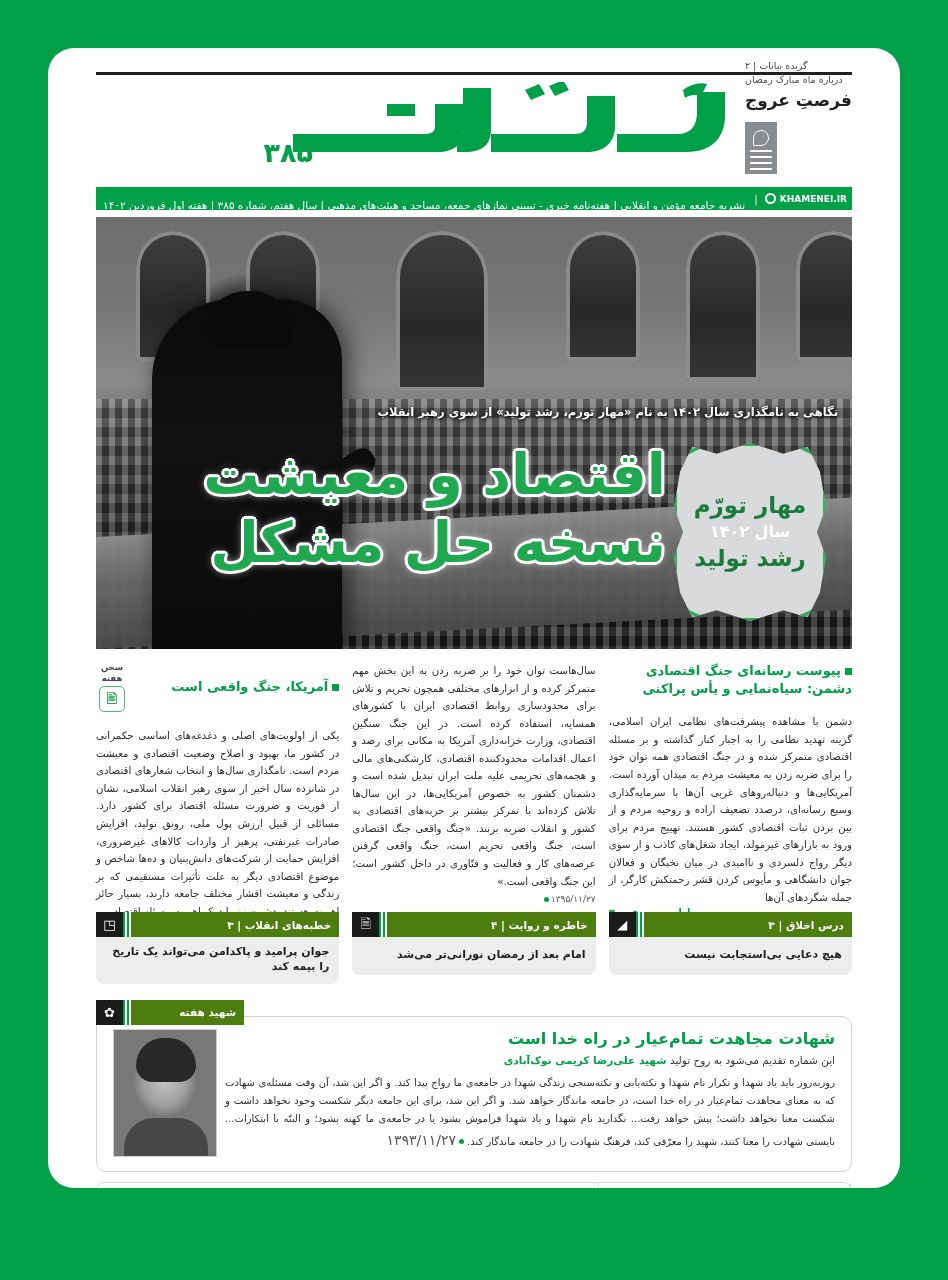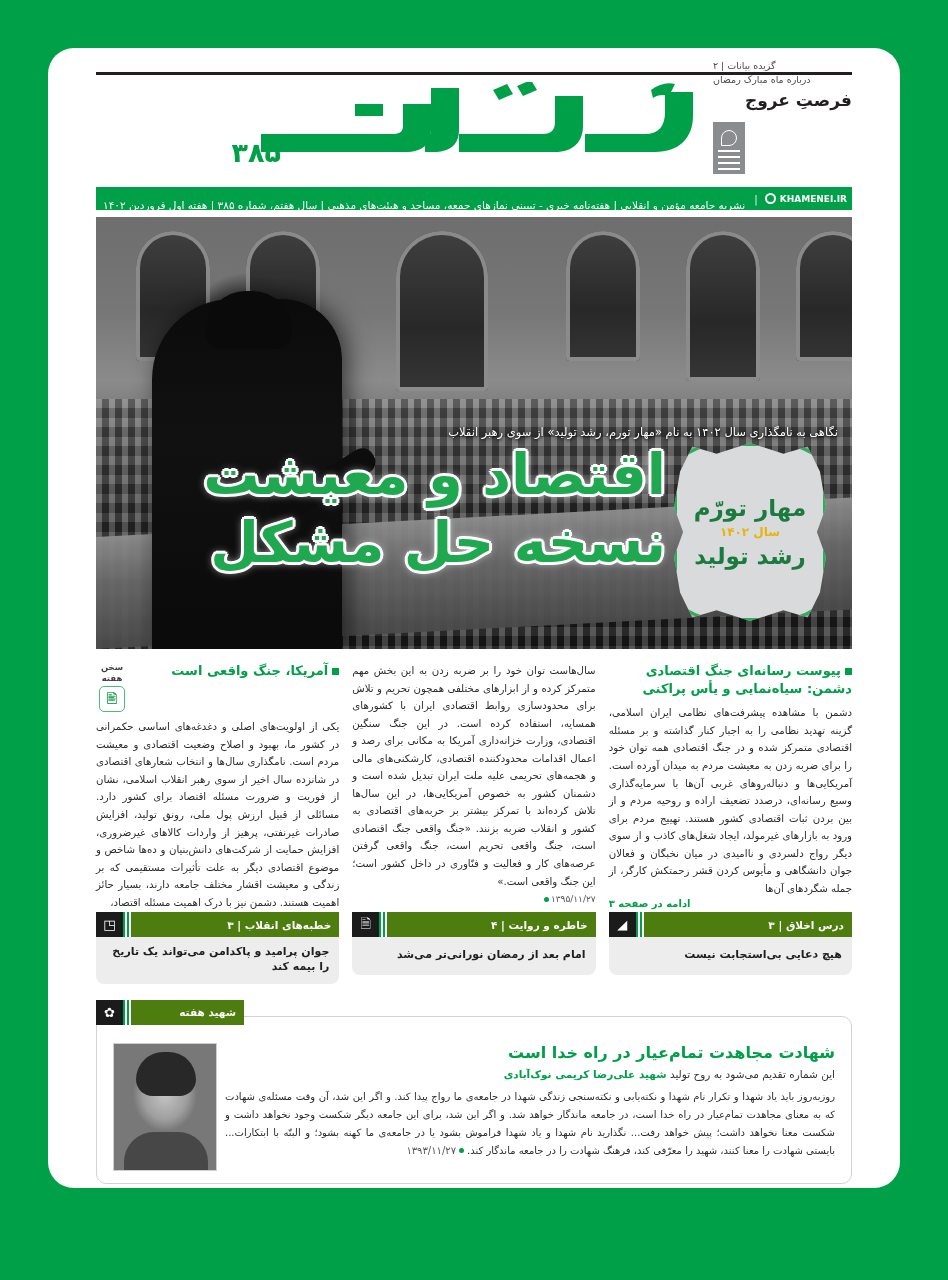--- a/index.html
+++ b/index.html
@@ -80,21 +80,21 @@
     padding-bottom: 6px;
   }
 
   .kicker-text {
     text-align: left;
     line-height: 1.45;
     color: #231f20;
   }
   .kicker-1 { font-size: 9.5px; color: #4a4a4a; }
   .kicker-2 { font-size: 9.5px; color: #4a4a4a; }
-  .kicker-3 { font-size: 17px; font-weight: bold; margin-top: 2px; letter-spacing: -0.3px; margin-left: 32px; }
+  .kicker-3 { font-size: 17px; font-weight: bold; margin-top: 2px; letter-spacing: -0.3px; }
 
   .kicker-icon {
     width: 32px;
     height: 52px;
     background: #8a8d8f;
     position: relative;
     flex: none;
   }
   .kicker-icon::before {
     content: "";
@@ -216,27 +216,27 @@
     left: 0; right: 0; bottom: 0;
     height: 112px;
     background: linear-gradient(180deg,#8e8e8e,#6a6a6a 40%,#4a4a4a);
     transform: skewY(-3deg);
     transform-origin: left bottom;
     opacity: .95;
   }
 
   .hero-deck {
     position: absolute;
-    top: 208px;
+    top: 188px;
     right: 14px;
     left: 14px;
     text-align: right;
     color: #fff;
     font-size: 11.5px;
-    font-weight: normal;
+    font-weight: bold;
     text-shadow: 0 1px 3px rgba(0,0,0,.95), 0 0 6px rgba(0,0,0,.8);
     letter-spacing: -.2px;
   }
 
   .hero-title {
     position: absolute;
     right: 186px;
     left: 30px;
     top: 224px;
     text-align: right;
@@ -278,39 +278,39 @@
     color: #1b7a3d;
     font-weight: bold;
     text-align: center;
     line-height: 1.25;
     display: flex;
     flex-direction: column;
     justify-content: center;
     gap: 2px;
   }
   .emblem-l1 { font-size: 23px; }
-  .emblem-l2 { font-size: 12px; color: #eab308; }
+  .emblem-l2 { font-size: 16px; color: #ffffff; }
   .emblem-l3 { font-size: 23px; }
 
   
   .cols {
     display: flex;
     flex-direction: row-reverse;
     gap: 13px;
     margin-top: 13px;
     height: 236px;
   }
   .col { flex: 1; position: relative; }
 
   .col-head {
     display: flex;
     flex-direction: row-reverse;
-    align-items: flex-start;
+    align-items: center;
     gap: 6px;
-    margin-bottom: 6px;
+    margin-bottom: 15px;
   }
   .sec-tag {
     flex: none;
     width: 32px;
     text-align: center;
     color: #3e3e3e;
     font-size: 8.5px;
     font-weight: bold;
     line-height: 1.25;
   }
@@ -428,21 +428,21 @@
     flex-direction: row-reverse;
     margin-top: 16px;
     height: 25px;
   }
   .martyr-tag { display: flex; flex-direction: row-reverse; width: 148px; }
 
   .martyr-card {
     margin-top: -9px;
     border: 1px solid #d3d3d3;
     border-radius: 10px;
-    padding: 26px 16px 12px;
+    padding: 12px 16px 12px;
     display: flex;
     flex-direction: row-reverse;
     gap: 8px;
     min-height: 156px;
   }
   .martyr-photo {
     flex: none;
     width: 104px;
     height: 128px;
     background:
@@ -480,21 +480,21 @@
   .martyr-h2 b { color: #00a049; }
   .martyr-body {
     font-size: 10px;
     line-height: 1.8;
     color: #2b2b2b;
     text-align: justify;
     text-align-last: right;
     margin-top: 8px;
     letter-spacing: -.1px;
   }
-  .martyr-body .date { color: #555; font-size: 10px; }
+  .martyr-body .date { color: #555; font-size: 14px; }
   .martyr-body .dot {
     display:inline-block;width:5px;height:5px;background:#00a049;border-radius:50%;
     vertical-align:middle;margin:0 3px;
   }
 
   .martyr-foot {
     margin-top: 10px;
     border: 1px solid #d7d7d7;
     border-radius: 8px;
     height: 30px;

